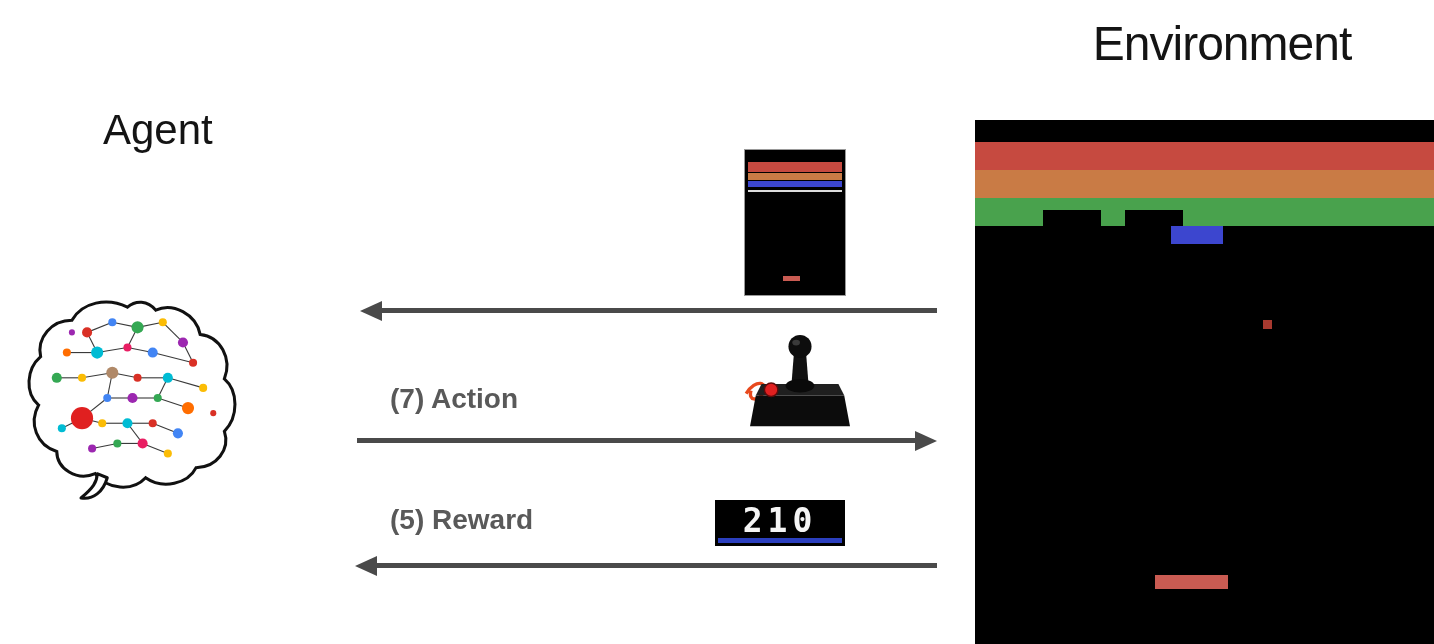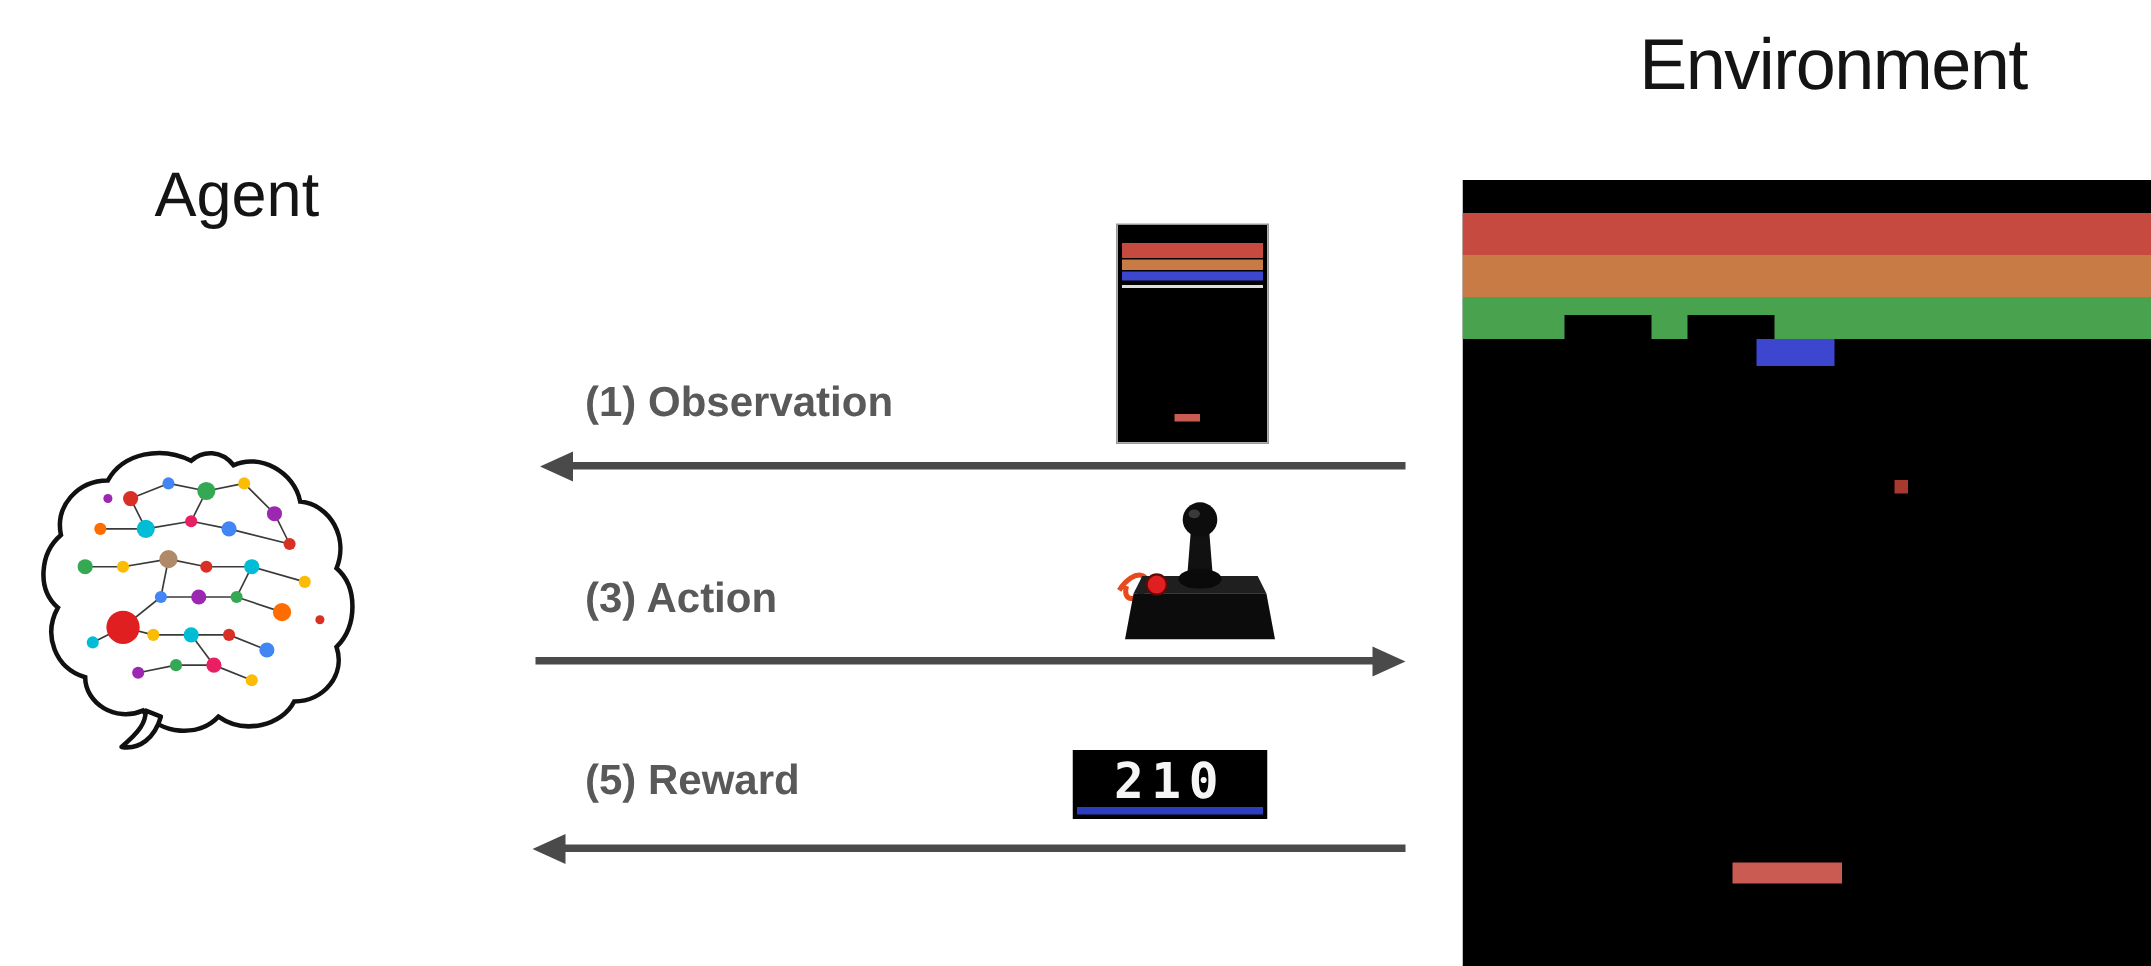--- a/index.html
+++ b/index.html
@@ -214,27 +214,26 @@
       <rect class="fill-brick-orange" x="0" y="50" width="459" height="28"></rect>
       <rect class="fill-brick-green" x="0" y="78" width="459" height="28"></rect>
       <rect x="68" y="90" width="58" height="16" fill="#000000"></rect>
       <rect x="150" y="90" width="58" height="16" fill="#000000"></rect>
       <rect class="fill-brick-blue" x="196" y="106" width="52" height="18"></rect>
       <rect class="fill-ball" x="288" y="200" width="9" height="9"></rect>
       <rect class="fill-paddle" x="180" y="455" width="73" height="14"></rect>
     </svg>
   </div>
 
-  <div class="arrow-label lbl-obs">(1) Observation</div>
   <div class="arrow arrow-left arrow-obs">
     <div class="shaft"></div>
     <div class="head"></div>
   </div>
 
-  <div class="arrow-label lbl-action">(3) Action</div>
+  <div class="arrow-label lbl-action">(7) Action</div>
   <div class="arrow arrow-right arrow-action">
     <div class="shaft"></div>
     <div class="head"></div>
   </div>
 
   <div class="arrow-label lbl-reward">(5) Reward</div>
   <div class="arrow arrow-left arrow-reward">
     <div class="shaft"></div>
     <div class="head"></div>
   </div>

